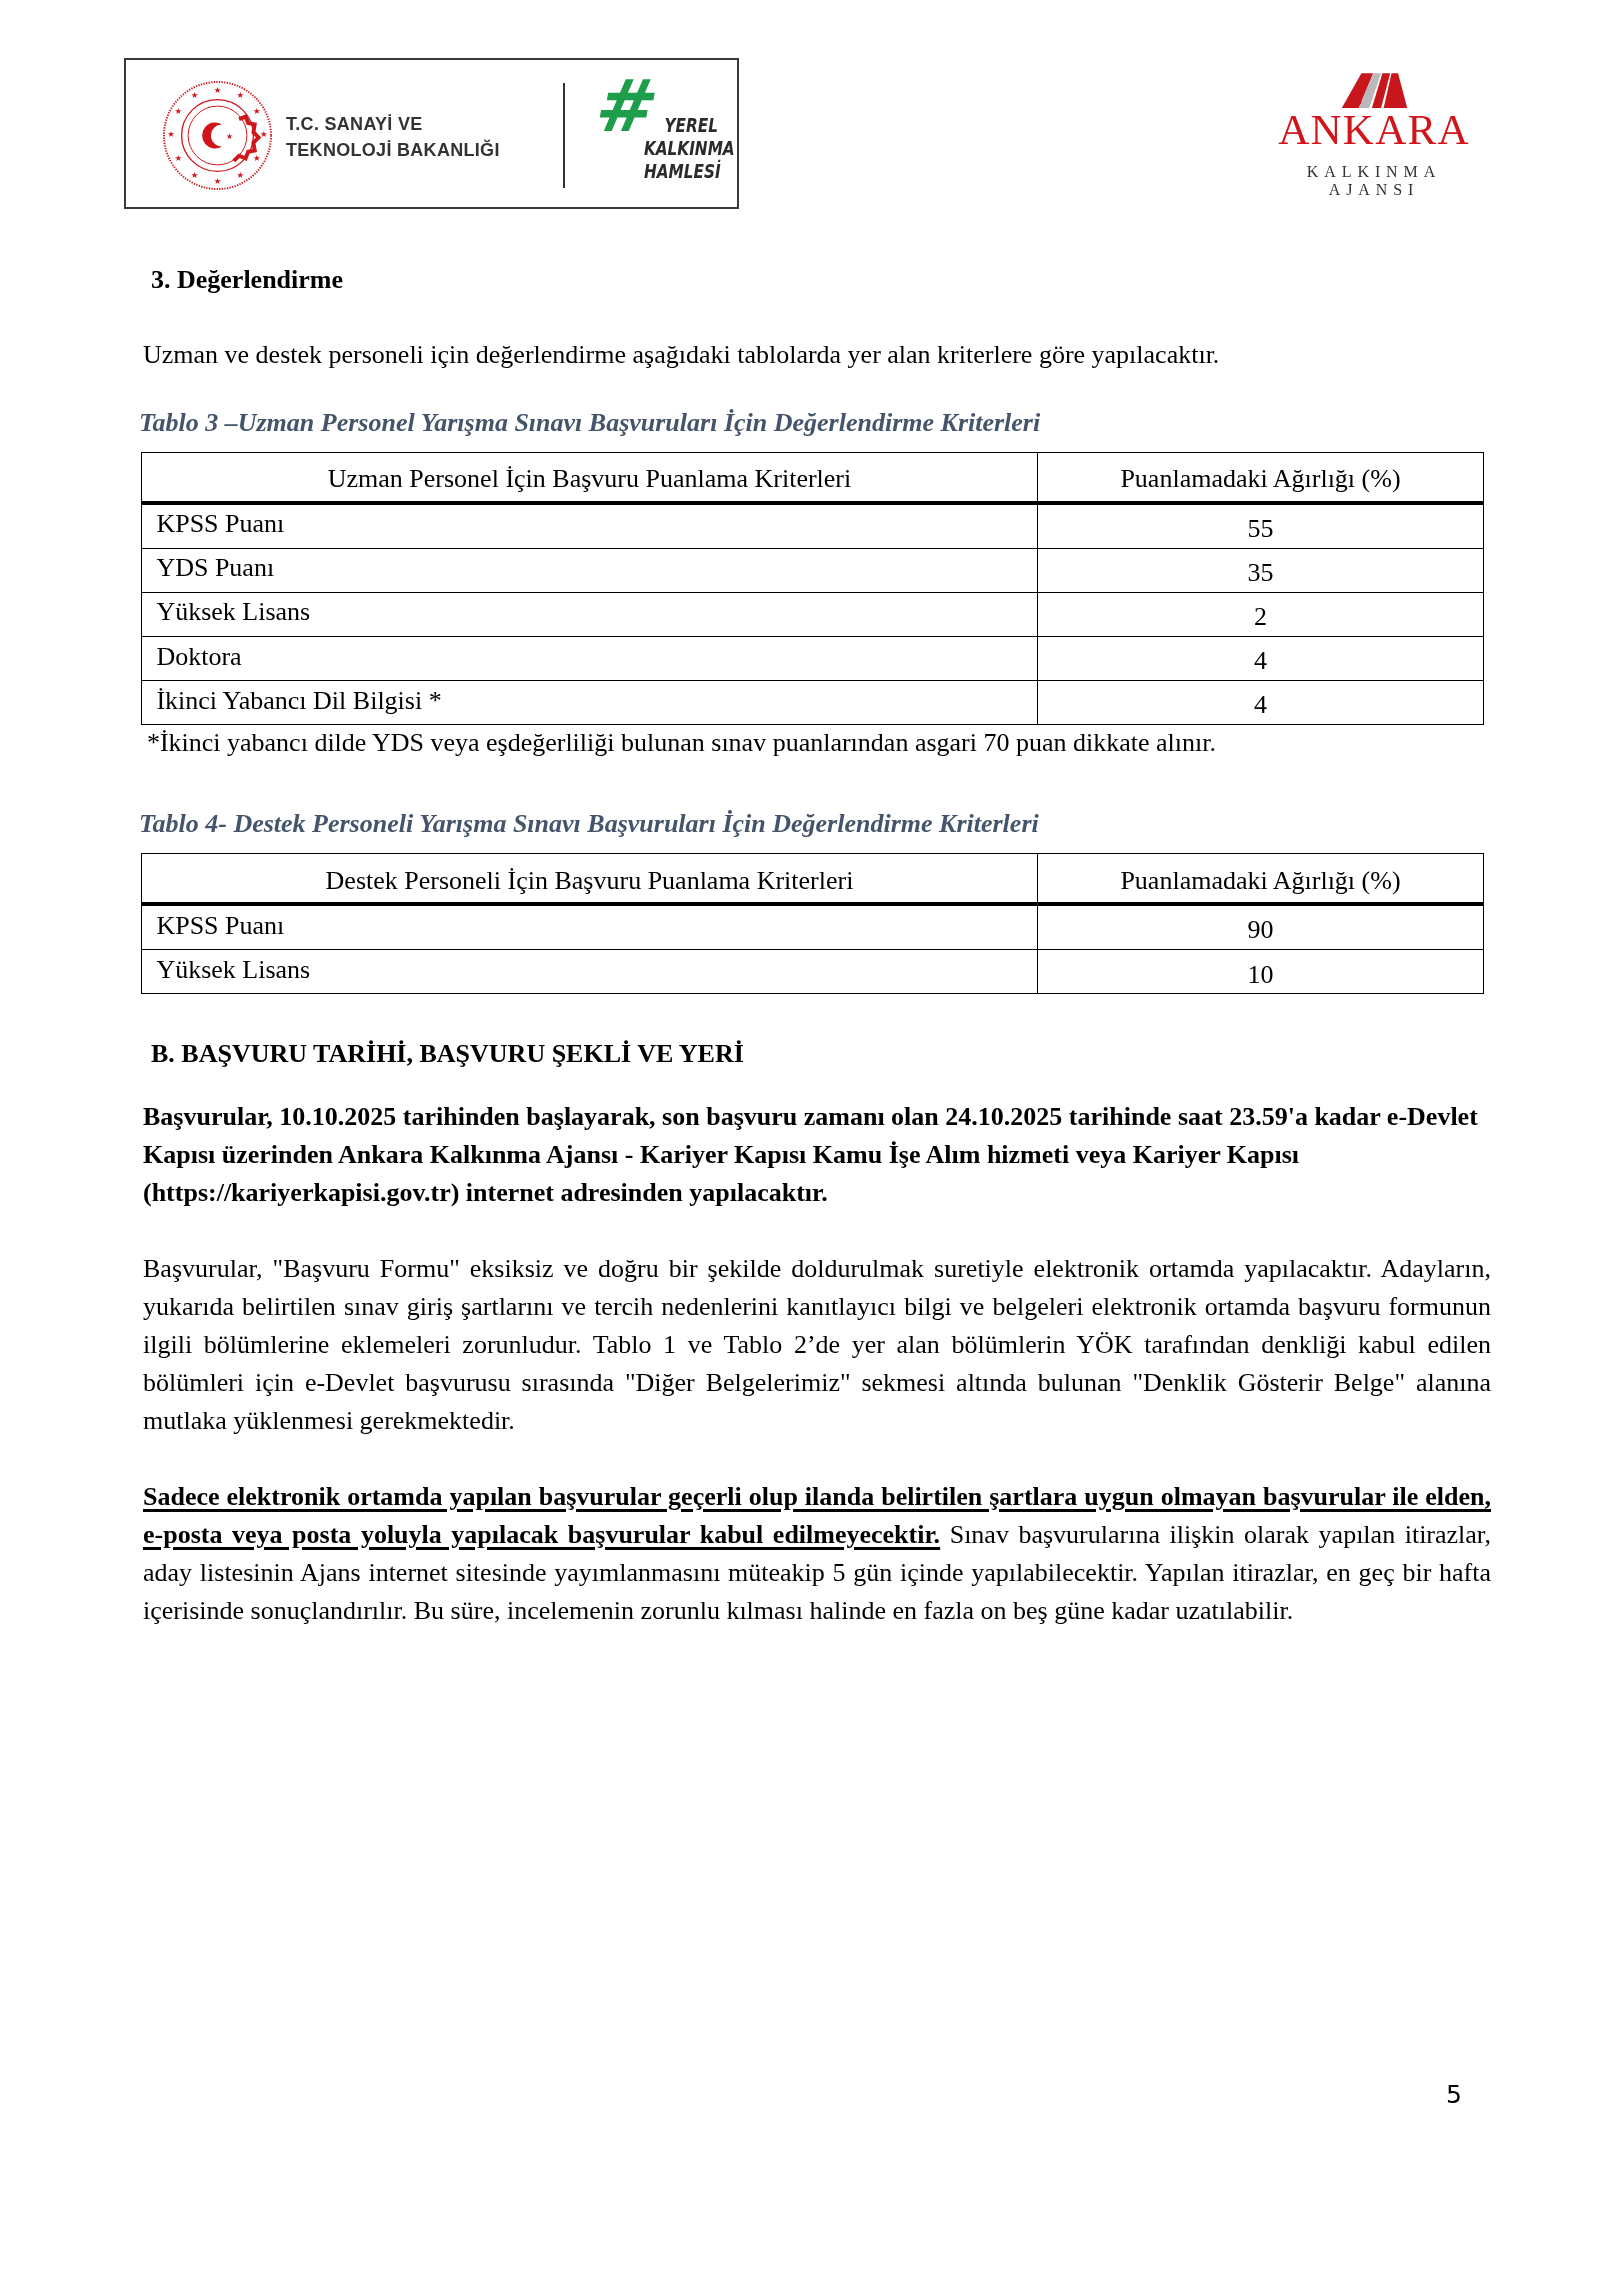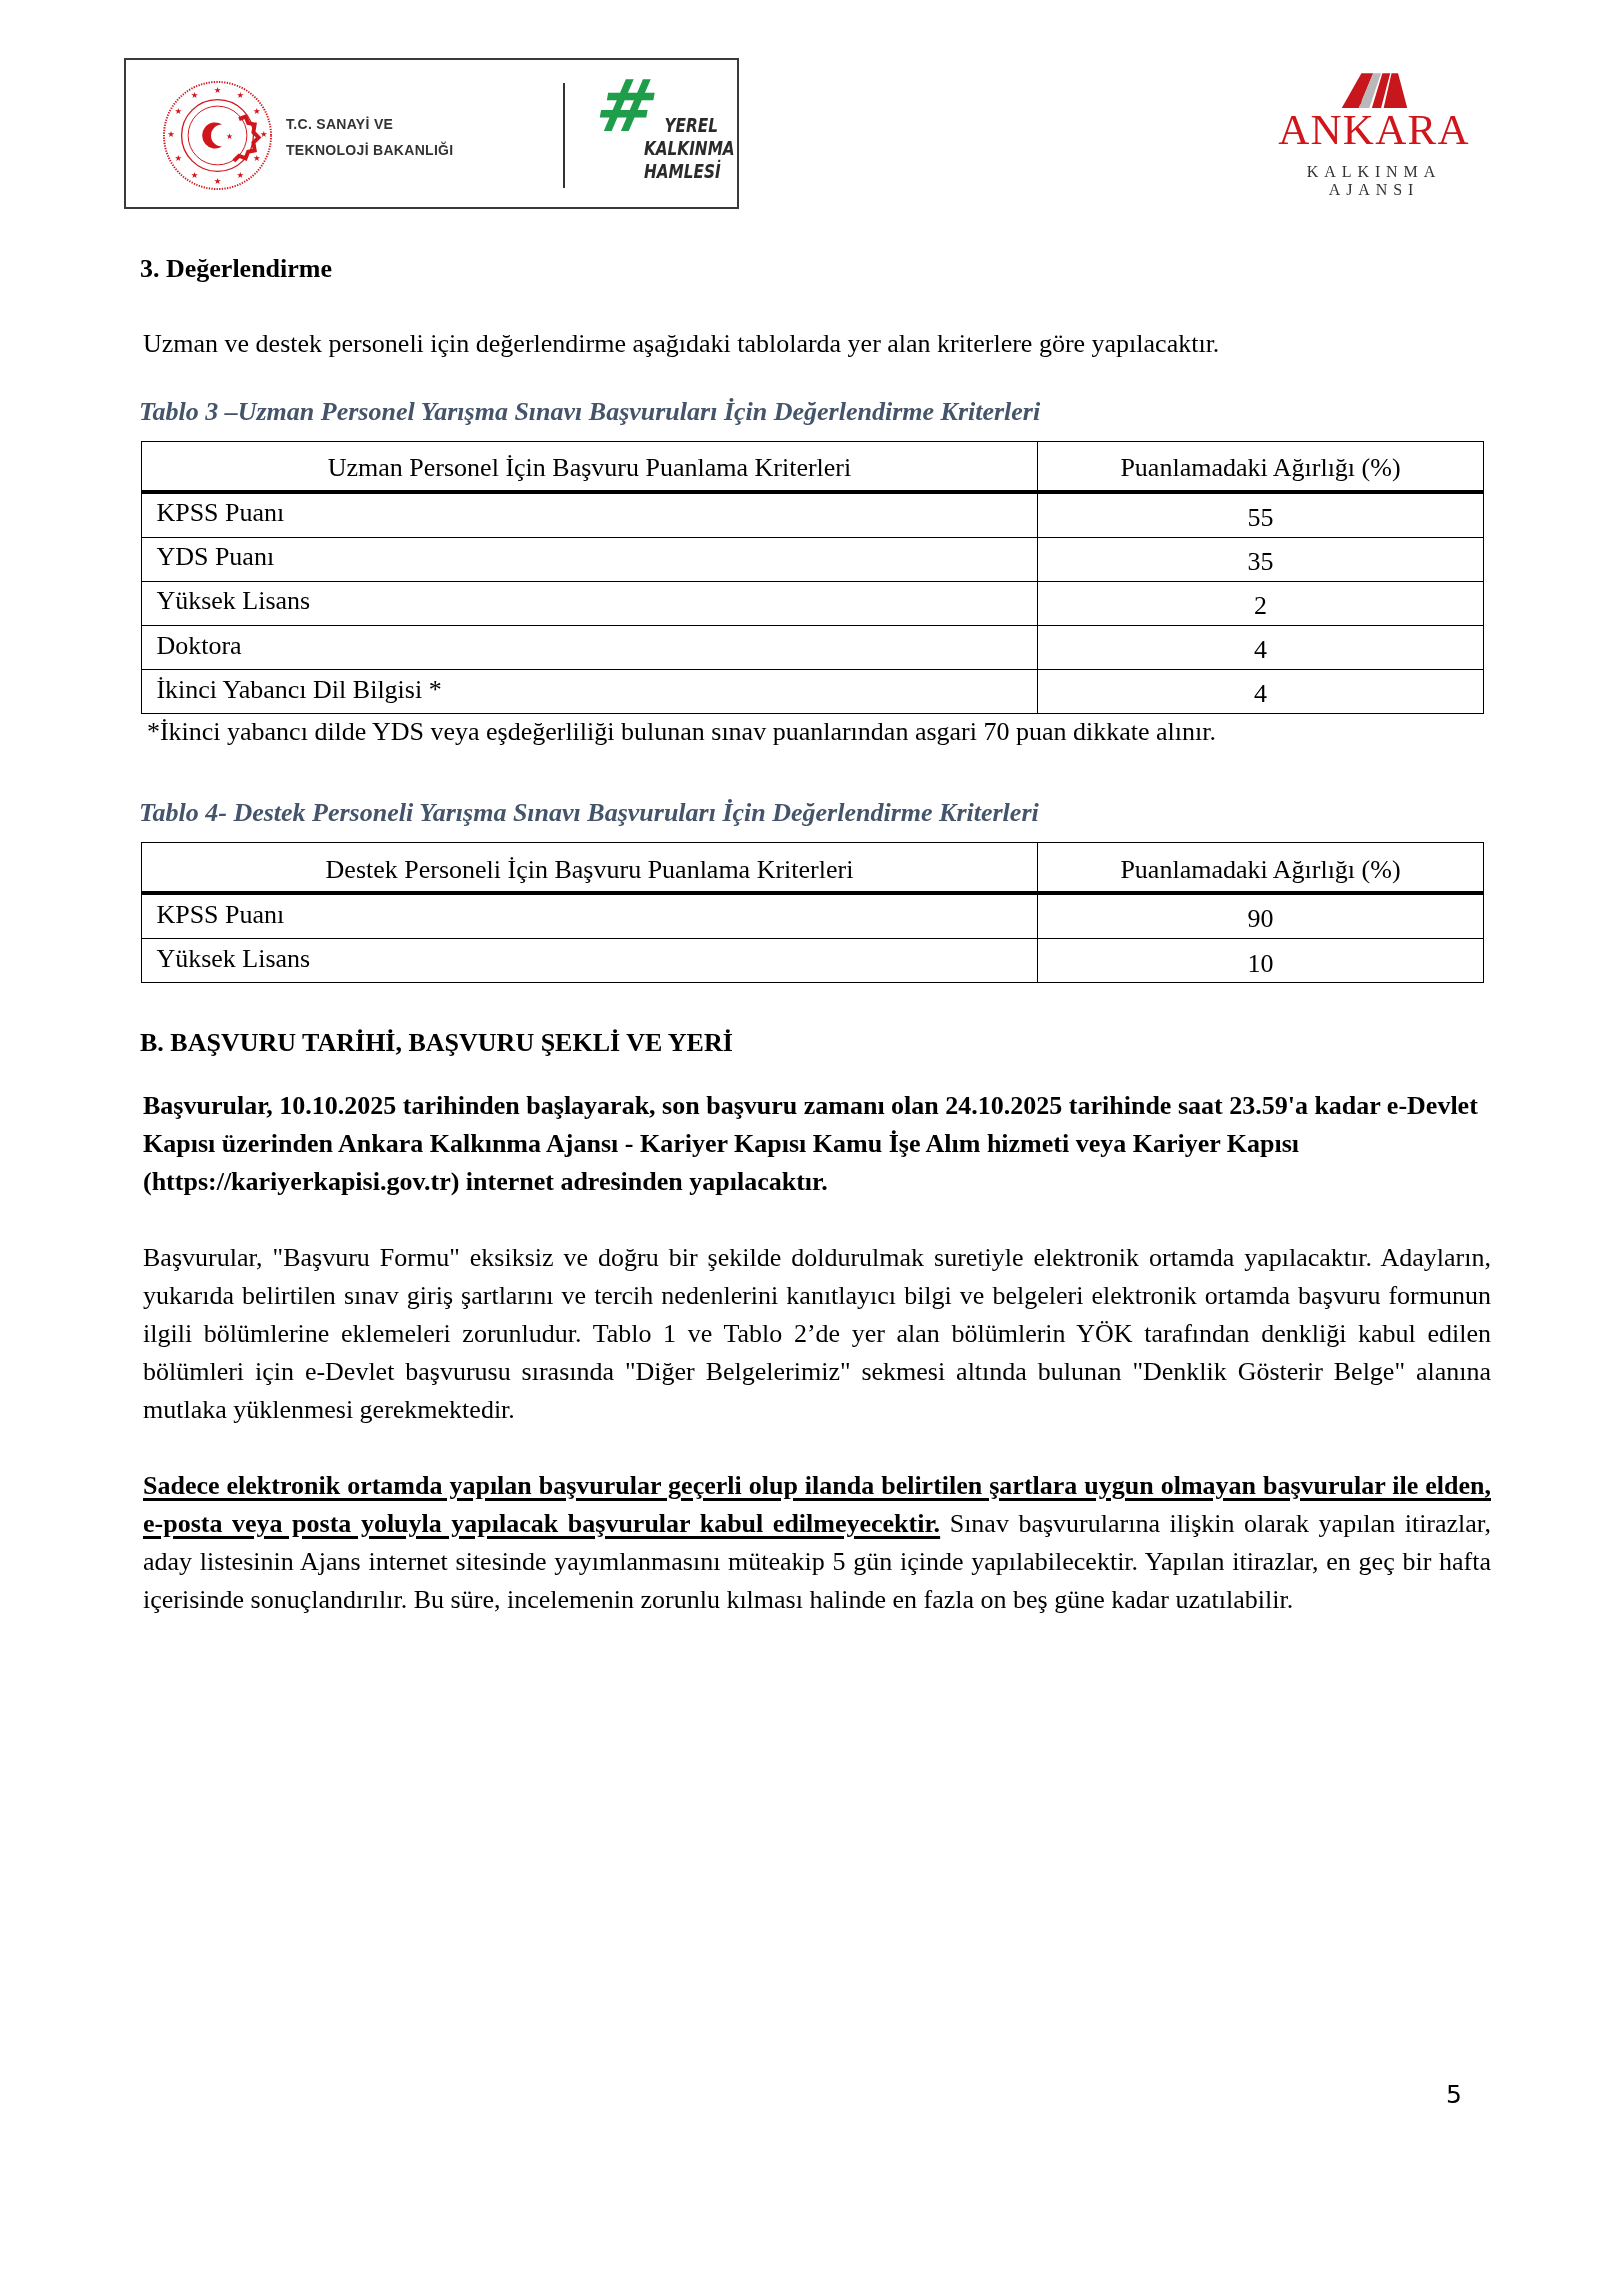--- a/index.html
+++ b/index.html
@@ -9,21 +9,21 @@
     }
     
     .hdr-box {
       position: absolute; left: 124px; top: 58px; width: 615px; height: 151px;
       border: 2px solid #3a3a3a; box-sizing: border-box; background: #fff;
     }
     .seal { position: absolute; left: 36px; top: 19.6px; width: 111px; height: 111px; }
     .ministry-text {
       position: absolute; left: 160px; top: 51px;
       font-family: "Liberation Sans", "DejaVu Sans", sans-serif; font-weight: bold;
-      font-size: 14px; line-height: 26px; color: #333; letter-spacing: 0.3px;
+      font-size: 18px; line-height: 26px; color: #333; letter-spacing: 0.3px;
     }
     .vsep { position: absolute; left: 437px; top: 23px; width: 2px; height: 105px; background: #333; }
     .yerel { position: absolute; left: 471px; top: 18.3px; width: 131px; height: 118px; }
     .yerel-hash {
       position: absolute; left: 0; top: -7.9px; font-family: "DejaVu Sans", sans-serif;
       font-weight: bold; font-size: 72px; color: #1e9e4a; transform: skewX(-10deg); line-height: 1;
     }
     .yerel-words {
       position: absolute; left: 26px; top: 36px; text-align: right; width: 95px;
       font-family: "DejaVu Sans", sans-serif; font-weight: bold; font-style: italic;
@@ -32,21 +32,21 @@
     .ankara { position: absolute; left: 1263px; top: 72px; width: 222px; height: 105px; text-align: center; }
     .ankara-mark { width: 79px; height: 36px; margin: 0 auto; display: block; }
     .ankara-name {
       font-family: "Liberation Serif", serif; font-size: 43px; color: #d0151b; line-height: 43px; letter-spacing: 1.3px;
     }
     .ankara-sub {
       font-family: "Liberation Serif", serif; font-size: 16px; color: #333; letter-spacing: 5.9px; margin-top: 12px;
     }
     
     .content { position: absolute; left: 139px; top: 249px; width: 1356px; }
-    .sec-title { font-size: 26px; font-weight: bold; margin: 1px; line-height: 37px; }
+    .sec-title { font-size: 26px; font-weight: bold; margin: 12px; line-height: 37px; }
     p { font-size: 26px; line-height: 38px; margin: 4px; }
     .intro { margin-top: 38px; }
     .caption {
       font-style: italic; font-weight: bold; color: #44546A; font-size: 26px; line-height: 37px;
     }
     .cap1 { margin-top: 30px; }
     .cap2 { margin-top: 46px; }
     table.crit {
       border-collapse: collapse; width: 1343px; margin-left: 2px; margin-top: 10.5px;
     }

